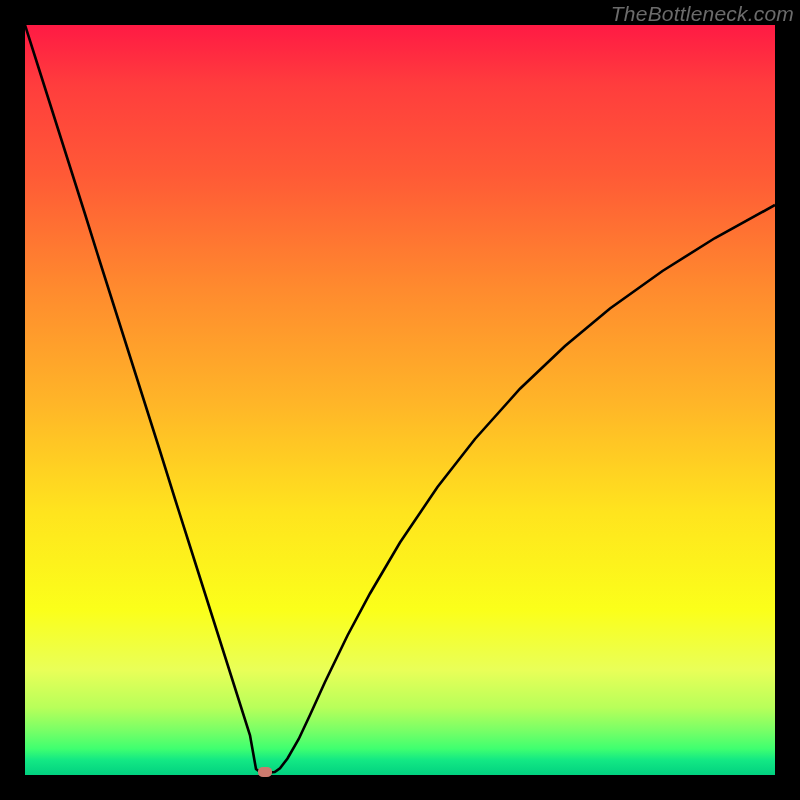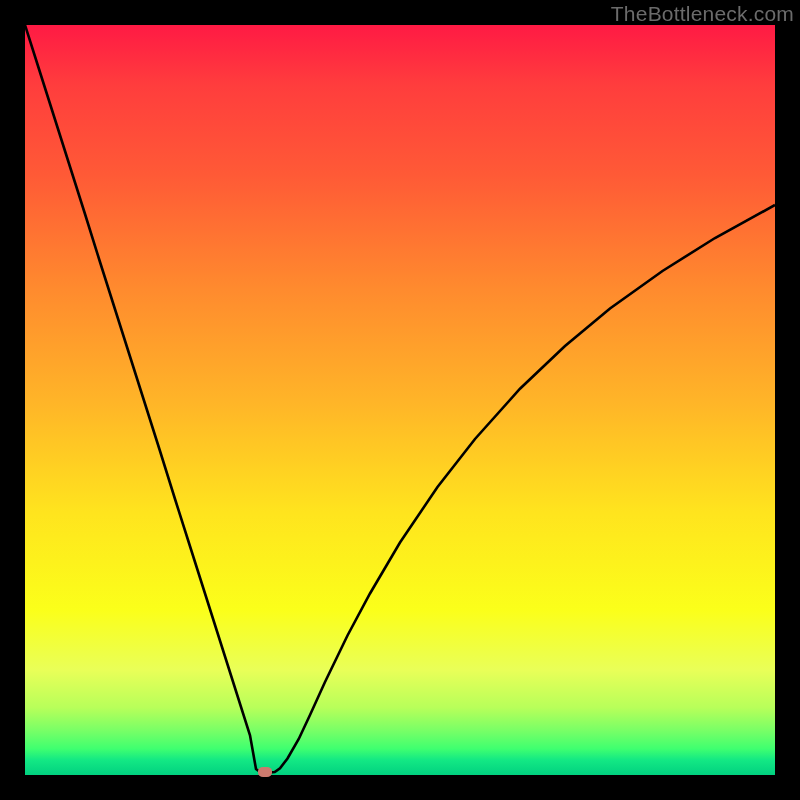--- a/index.html
+++ b/index.html
@@ -10,20 +10,21 @@
     background: #000;
     overflow: hidden;
     font-family: Arial, Helvetica, sans-serif;
   }
   .frame {
     position: absolute;
     top: 0; left: 0;
     width: 800px;
     height: 800px;
     background: #000;
+    font-style: italic;
   }
   .plot {
     position: absolute;
     top: 25px;
     left: 25px;
     width: 750px;
     height: 750px;
   }
   .gradient {
     position: absolute;

